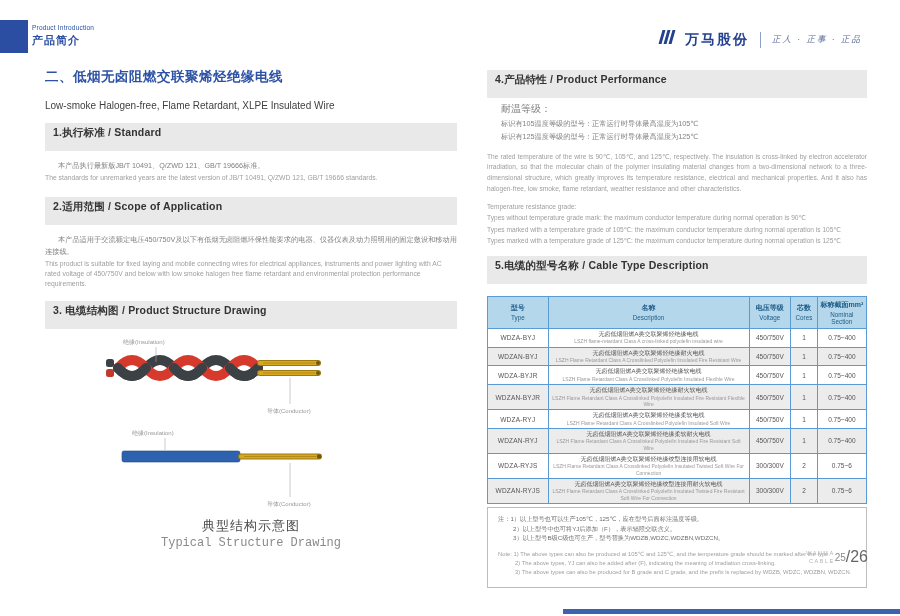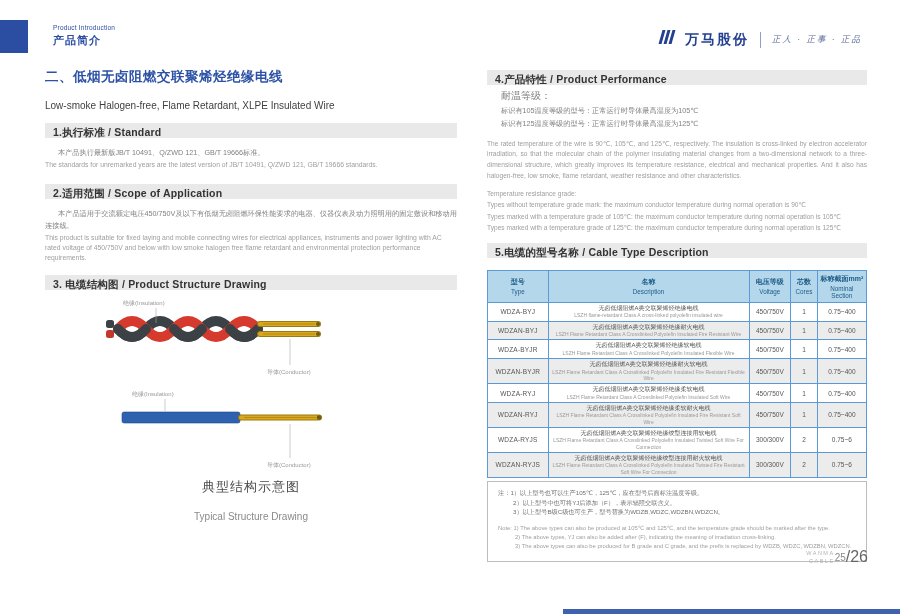--- a/index.html
+++ b/index.html
@@ -3,50 +3,50 @@
 <meta charset="utf-8">
 <style>
   * { margin:0; padding:0; box-sizing:border-box; }
   html,body { background:#fff; }
   .page {
     position:relative; width:900px; height:616px; background:#ffffff;
     font-family:"Liberation Sans","DejaVu Sans",sans-serif; overflow:hidden;
   }
   
   .brand-square { position:absolute; left:0; top:20px; width:28px; height:33px; background:#2b4ea2; }
-  .eyebrow { position:absolute; left:53px; top:24px; color:#2b4ea2; }
+  .eyebrow { position:absolute; left:32px; top:24px; color:#2b4ea2; }
   .eyebrow .en { font-size:6.5px; letter-spacing:.2px; }
   .eyebrow .cn { font-size:11px; font-weight:bold; margin-top:2px; letter-spacing:1px; }
   .logo-block { position:absolute; right:38px; top:30px; display:flex; align-items:center; gap:7px; }
   .logo-mark { display:inline-block; }
   .logo-text { font-size:14px; font-weight:bold; color:#24418f; letter-spacing:2px; }
   .logo-divider { width:1px; height:16px; background:#8fa0c8; margin:0 4px; }
   .logo-tagline { font-size:8.5px; color:#5a6a96; letter-spacing:2px;font-style:italic; }
   
   .col-left  { position:absolute; left:45px;  top:68px; width:412px; }
   .col-right { position:absolute; left:487px; top:70px; width:380px; }
   .title-cn { font-size:13.5px; font-weight:bold; color:#2d52a5; letter-spacing:.5px; }
   .title-en { font-size:10px; font-weight:normal; color:#3f3f3f; margin-top:14px; }
   .sec-bar {
-    background:#e9e9e9; height:15px; line-height:18px; padding-left:8px;
+    background:#e9e9e9; height:28px; line-height:18px; padding-left:8px;
     font-size:10.5px; font-weight:bold; color:#333; letter-spacing:.2px;
   }
   .mt12{margin-top:12px;} .mt14{margin-top:14px;} .mt10{margin-top:10px;}
   .p-cn { font-size:7.2px; color:#808080; line-height:1.55; margin-top:9px; text-indent:1.8em; text-align:justify; }
   .p-en { font-size:6.8px; color:#9e9e9e; line-height:1.5; margin-top:2px; }
   .grade-cn { font-size:7.2px; color:#808080; line-height:1.8; margin-left:14px; }
   .grade-title-cn { font-size:10px; color:#808080; line-height:1.8; margin-left:14px; margin-top:2px; }
   .p-en-block { font-size:6.6px; color:#9e9e9e; line-height:1.6; margin-top:8px; text-align:justify; }
   .grade-title-en { font-size:6.6px; color:#9e9e9e; margin-top:7px; line-height:1.7; }
   .grade-en { font-size:6.6px; color:#9e9e9e; line-height:1.7; }
   
   .drawing { margin-top:6px; }
   .caption { text-align:center; margin-top:0px; }
   .caption .cn { font-size:13px; color:#4a4a4a; letter-spacing:1px; }
-  .caption .en { font-size:10px; color:#8a8a8a; margin-top:15px; }
+  .caption .en { font-size:12px; color:#8a8a8a; margin-top:1px;font-family:Liberation Mono, monospace; }
   
   table.cable { border-collapse:collapse; width:100%; margin-top:12px; }
   table.cable th, table.cable td { border:1px solid #5b9bd5; }
   table.cable thead th {
     background:#b5d7eb; color:#1c5c88; padding:3px 2px; font-weight:bold;
   }
   table.cable thead .h-cn { font-size:7px; }
   table.cable thead .h-en { font-size:6.3px; font-weight:normal; margin-top:1px; }
   table.cable td { padding:2px 3px; text-align:center; vertical-align:middle; color:#555; }
   table.cable tbody tr:nth-child(even) td { background:#ececec; }

